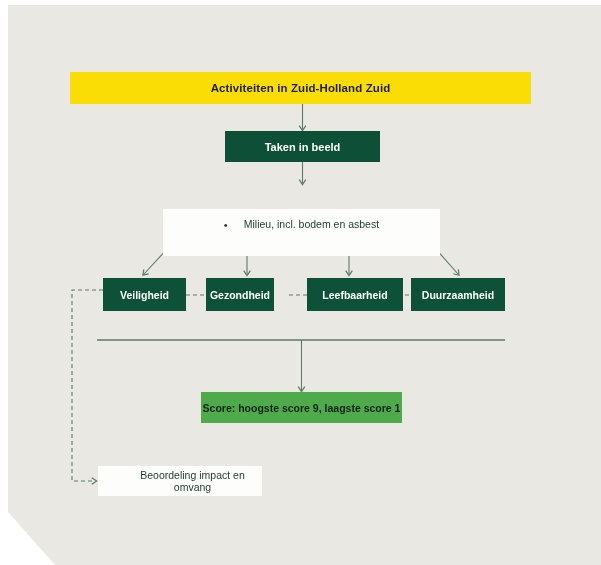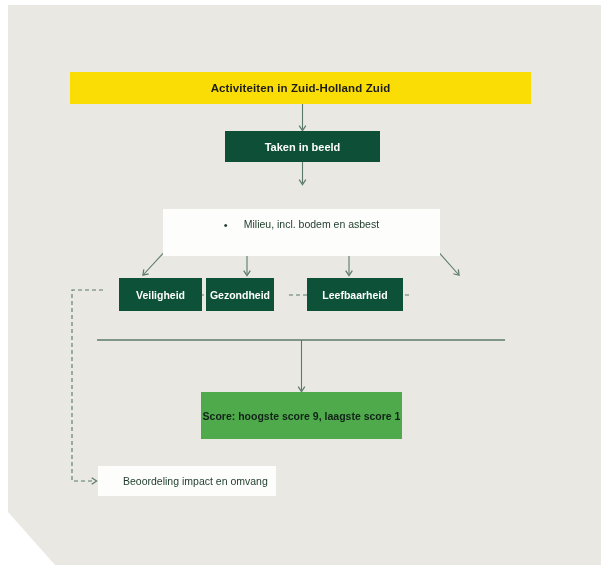--- a/index.html
+++ b/index.html
@@ -72,35 +72,35 @@
     color:#1d3b2a;
   }
   
   .cat-box{
     top:278px; height:33px;
     background:#0d5238;
     color:#ffffff;
     font-size:10.5px;
     font-weight:bold;
   }
-  #cat-0{ left:103px; width:83px;margin-left:16px; }
+  #cat-0{ left:103px; width:83px; }
   #cat-1{ left:206px; width:68px; }
   #cat-2{ left:307px; width:96px; }
   #cat-3{ left:411px; width:94px; }
   
   #score-box{
-    left:201px; top:392px; width:201px; height:47px;
+    left:201px; top:392px; width:201px; height:31px;
     background:#4faa4b;
     color:#12231a;
     font-size:10.5px;
     font-weight:bold;
   }
   
   #beoordeling-box{
-    left:98px; top:466px; width:178px; height:30px;
+    left:98px; top:466px; width:164px; height:30px;
     background:#fdfdfb;
     color:#1d3b2a;
     font-size:10.5px;
     justify-content:flex-start;
     padding-left:25px;
   }
   
   #connectors{
     position:absolute; left:0; top:0;
     width:601px; height:565px;
@@ -159,20 +159,23 @@
 
   <div class="box cat-box" id="cat-0">
     <span>Veiligheid</span>
   </div>
   <div class="box cat-box" id="cat-1">
     <span>Gezondheid</span>
   </div>
   <div class="box cat-box" id="cat-2">
     <span>Leefbaarheid</span>
   </div>
+  <div class="box cat-box" id="cat-3">
+    <span>Duurzaamheid</span>
+  </div>
 
   <div class="box" id="score-box">
     <span>Score: hoogste score 9, laagste score 1</span>
   </div>
 
   <div class="box" id="beoordeling-box">
     <span>Beoordeling impact en omvang</span>
   </div>
 </div>
 

